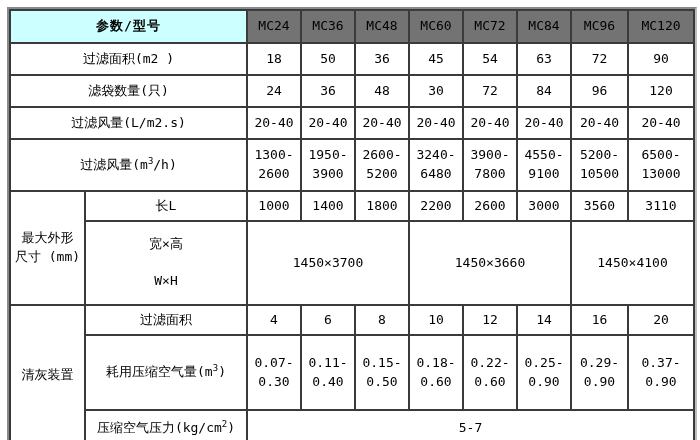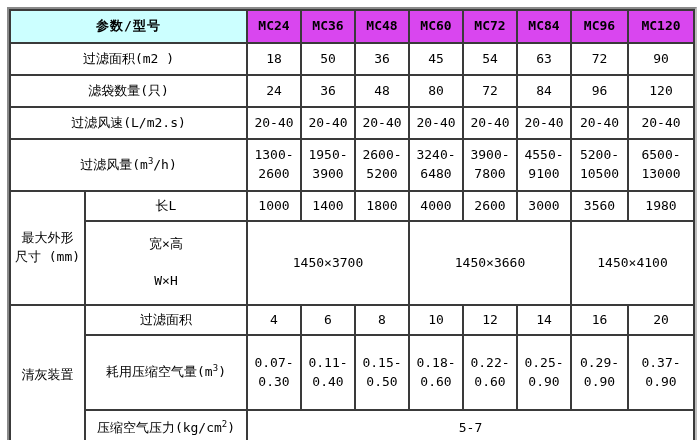--- a/index.html
+++ b/index.html
@@ -28,22 +28,22 @@
     border: 2px solid #3a3a3a;
     text-align: center;
     vertical-align: middle;
     padding: 1px 2px;
     font-size: 13px;
     line-height: 1.45;
     white-space: pre-line;
     overflow: hidden;
   }
   td.hdr {
-    background: #d946ef;
-    font-weight: bold;
+    background: #737373;
+    font-weight: normal;
     font-size: 13px;
   }
   td.param-hdr {
     background: #ccffff;
     font-weight: bold;
     font-size: 14px;
     letter-spacing: 1px;
   }
   td.row-label, td.sec-label {
     font-size: 13.5px;
@@ -102,29 +102,29 @@
       <td>63</td>
       <td>72</td>
       <td>90</td>
     </tr>
 
     <tr class="r-std">
       <td colspan="2" class="row-label">滤袋数量(只)</td>
       <td>24</td>
       <td>36</td>
       <td>48</td>
-      <td>80</td>
+      <td>30</td>
       <td>72</td>
       <td>84</td>
       <td>96</td>
       <td>120</td>
     </tr>
 
     <tr class="r-std">
-      <td colspan="2" class="row-label">过滤风速(L/m2.s)</td>
+      <td colspan="2" class="row-label">过滤风量(L/m2.s)</td>
       <td>20-40</td>
       <td>20-40</td>
       <td>20-40</td>
       <td>20-40</td>
       <td>20-40</td>
       <td>20-40</td>
       <td>20-40</td>
       <td>20-40</td>
     </tr>
 
@@ -148,25 +148,25 @@
 13000</td>
     </tr>
 
     <tr class="r-len">
       <td rowspan="2" class="sec-label">最大外形
 尺寸 (mm)</td>
       <td class="row-label">长L</td>
       <td>1000</td>
       <td>1400</td>
       <td>1800</td>
-      <td>4000</td>
+      <td>2200</td>
       <td>2600</td>
       <td>3000</td>
       <td>3560</td>
-      <td>1980</td>
+      <td>3110</td>
     </tr>
 
     <tr class="r-wh">
       <td class="row-label">宽×高
 
 W×H</td>
       <td colspan="3">1450×3700</td>
       <td colspan="3">1450×3660</td>
       <td colspan="2">1450×4100</td>
     </tr>

